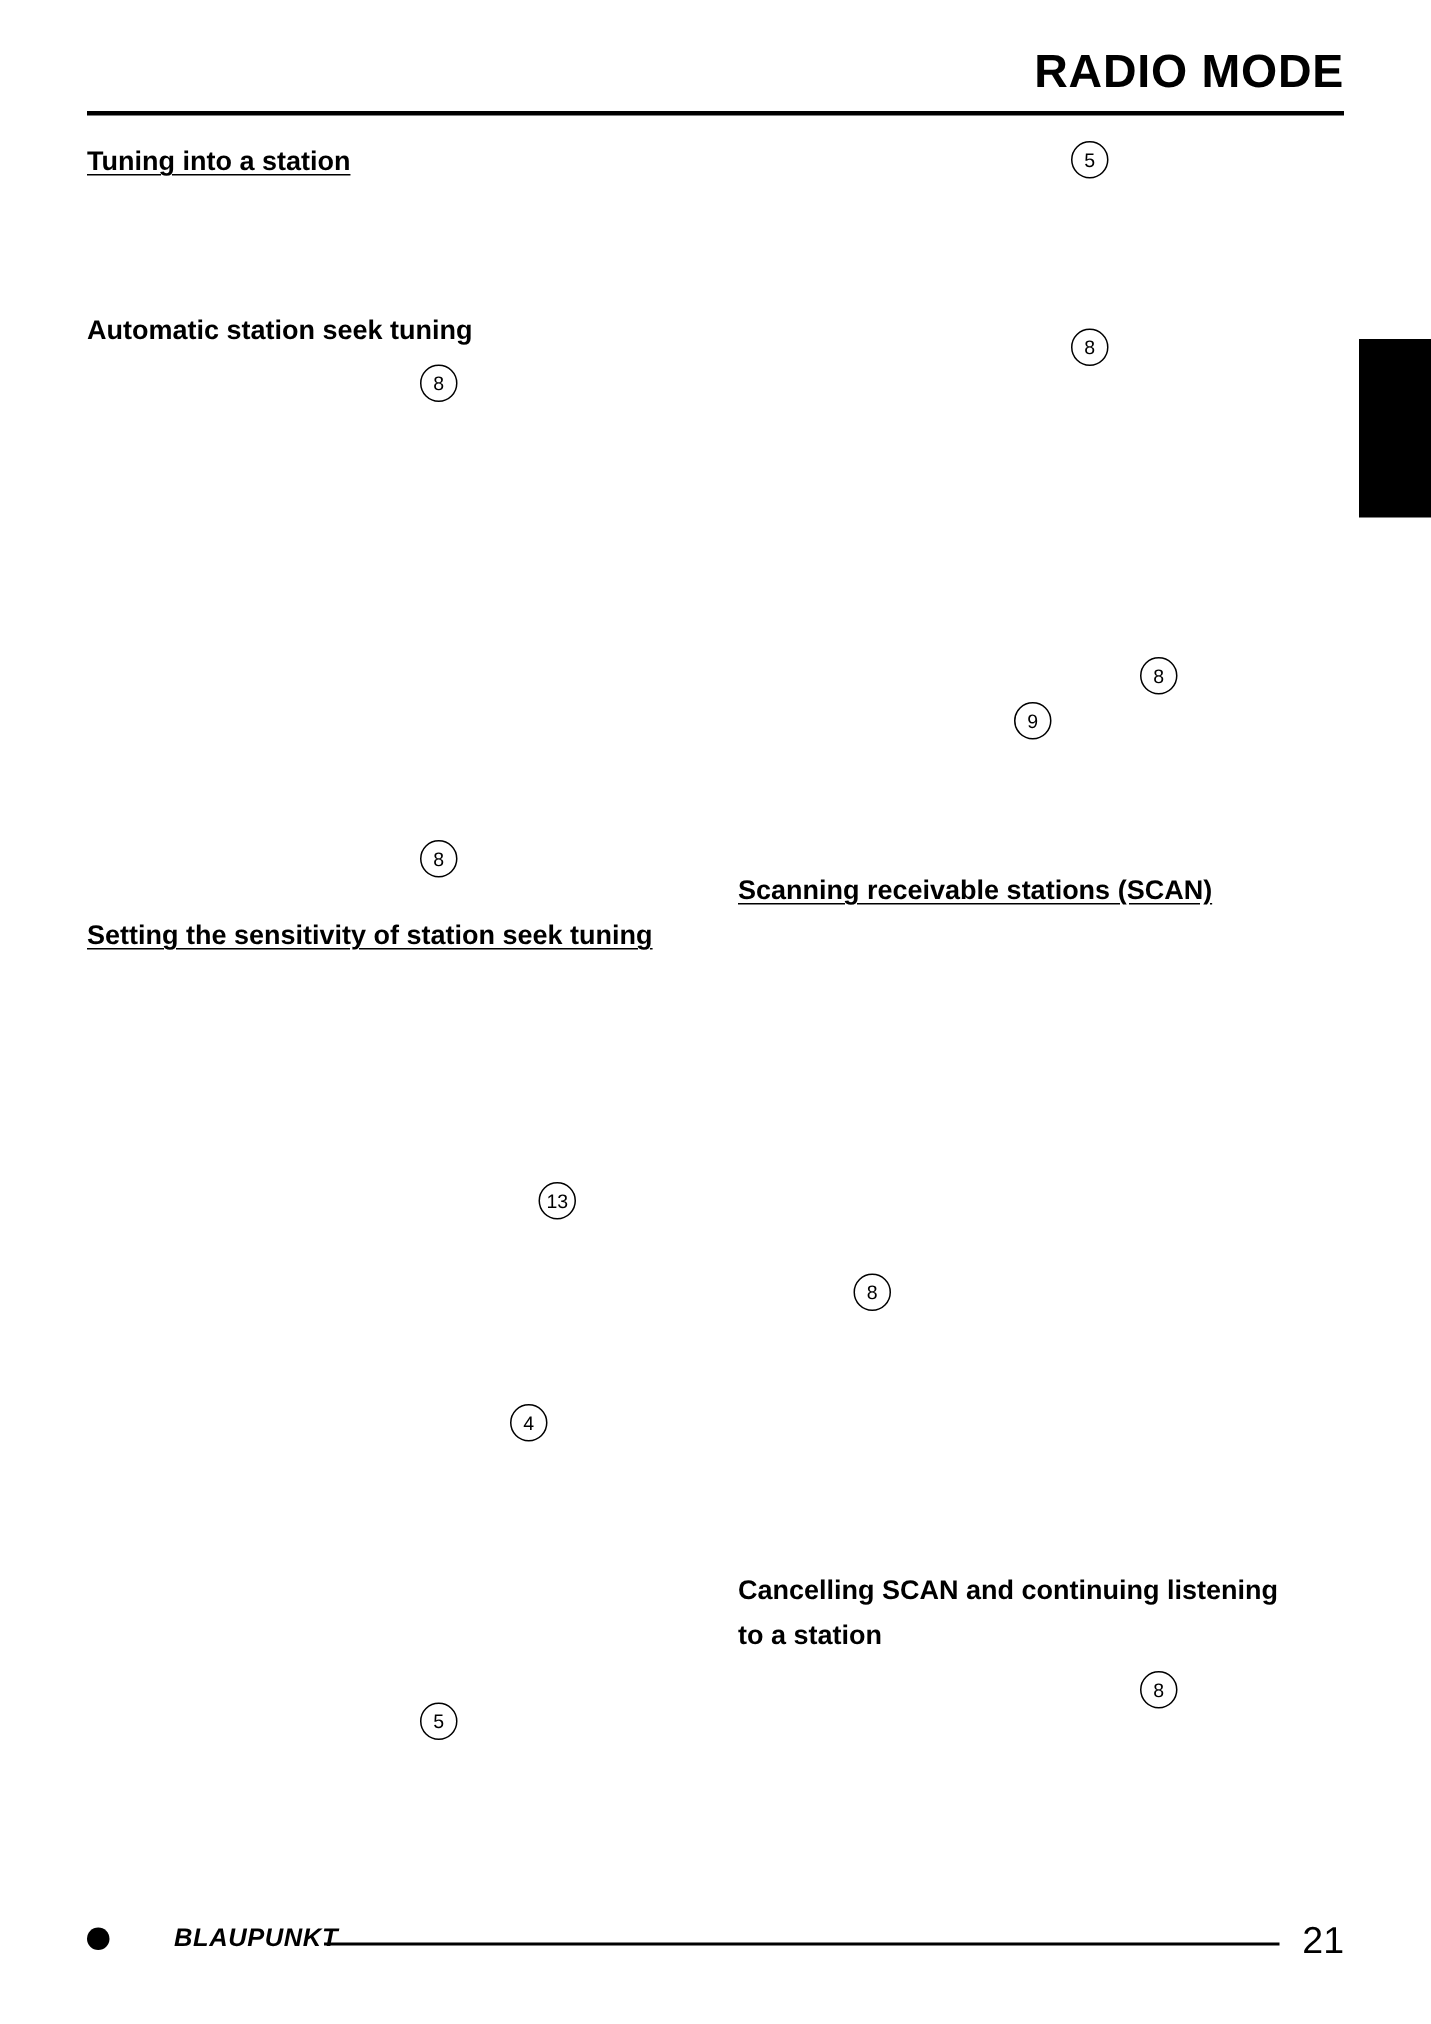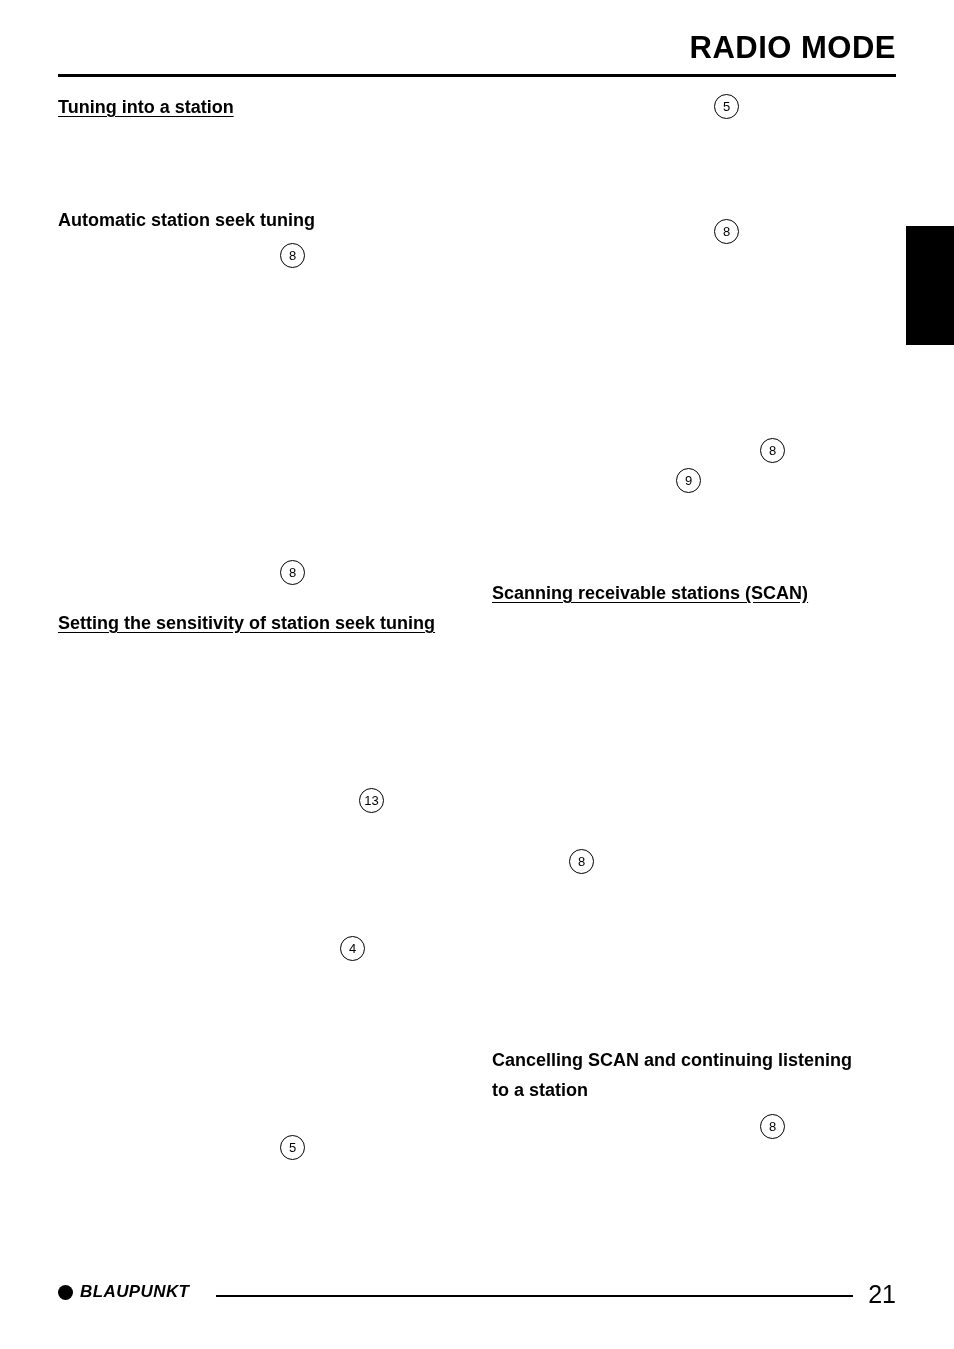--- a/index.html
+++ b/index.html
@@ -105,20 +105,21 @@
     height: 15px;
     border-radius: 50%;
     background: #000000;
     display: inline-block;
   }
   .brand-name {
     font-size: 17px;
     font-weight: bold;
     font-style: italic;
     letter-spacing: 0.4px;
+    margin-left: 36px;
   }
   .page-number {
     position: absolute;
     right: 58px;
     top: 1280px;
     font-size: 25px;
     text-align: right;
   }
 </style>
 </head>

